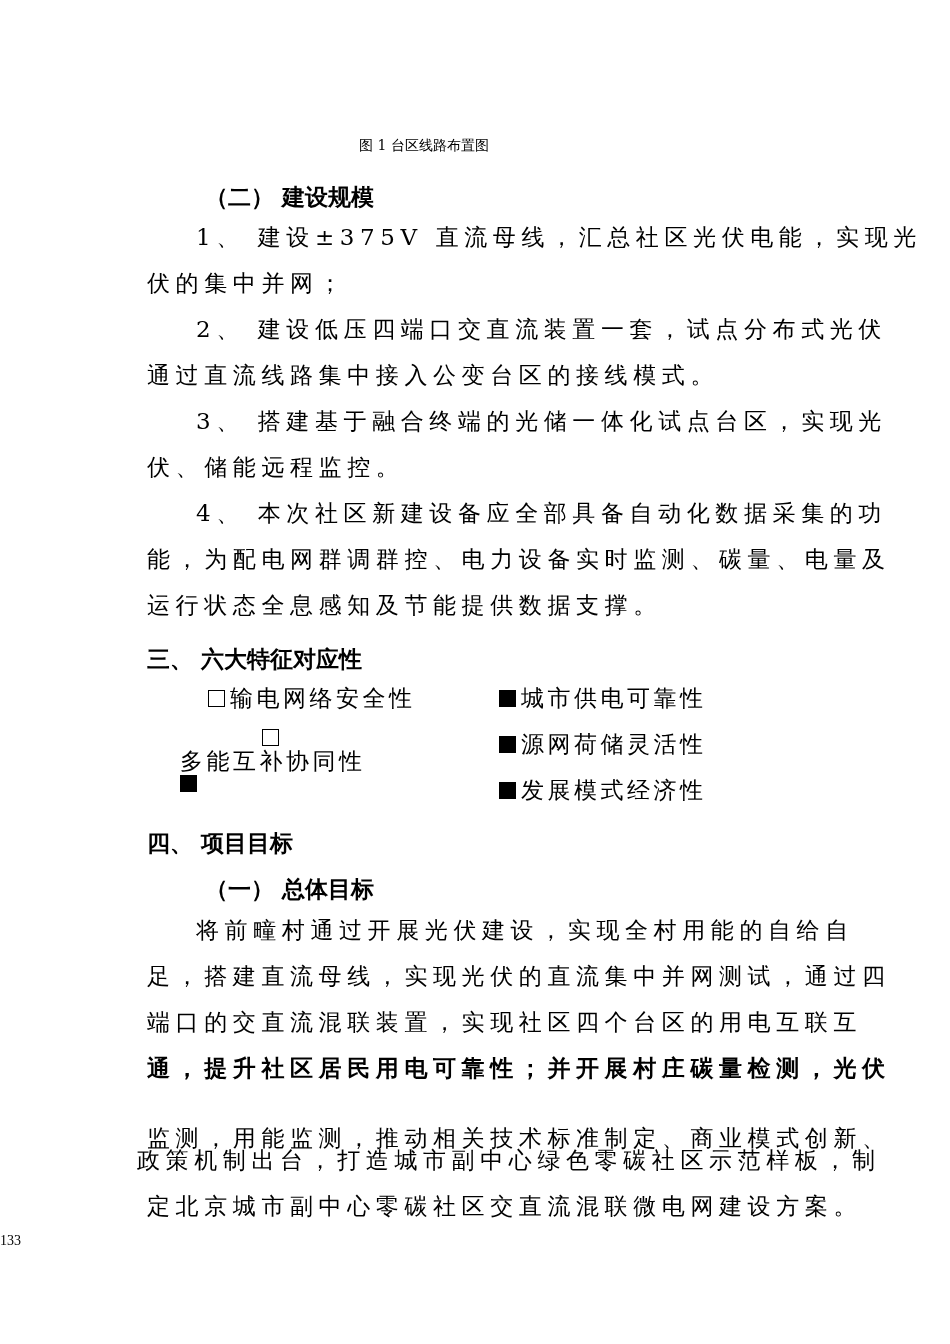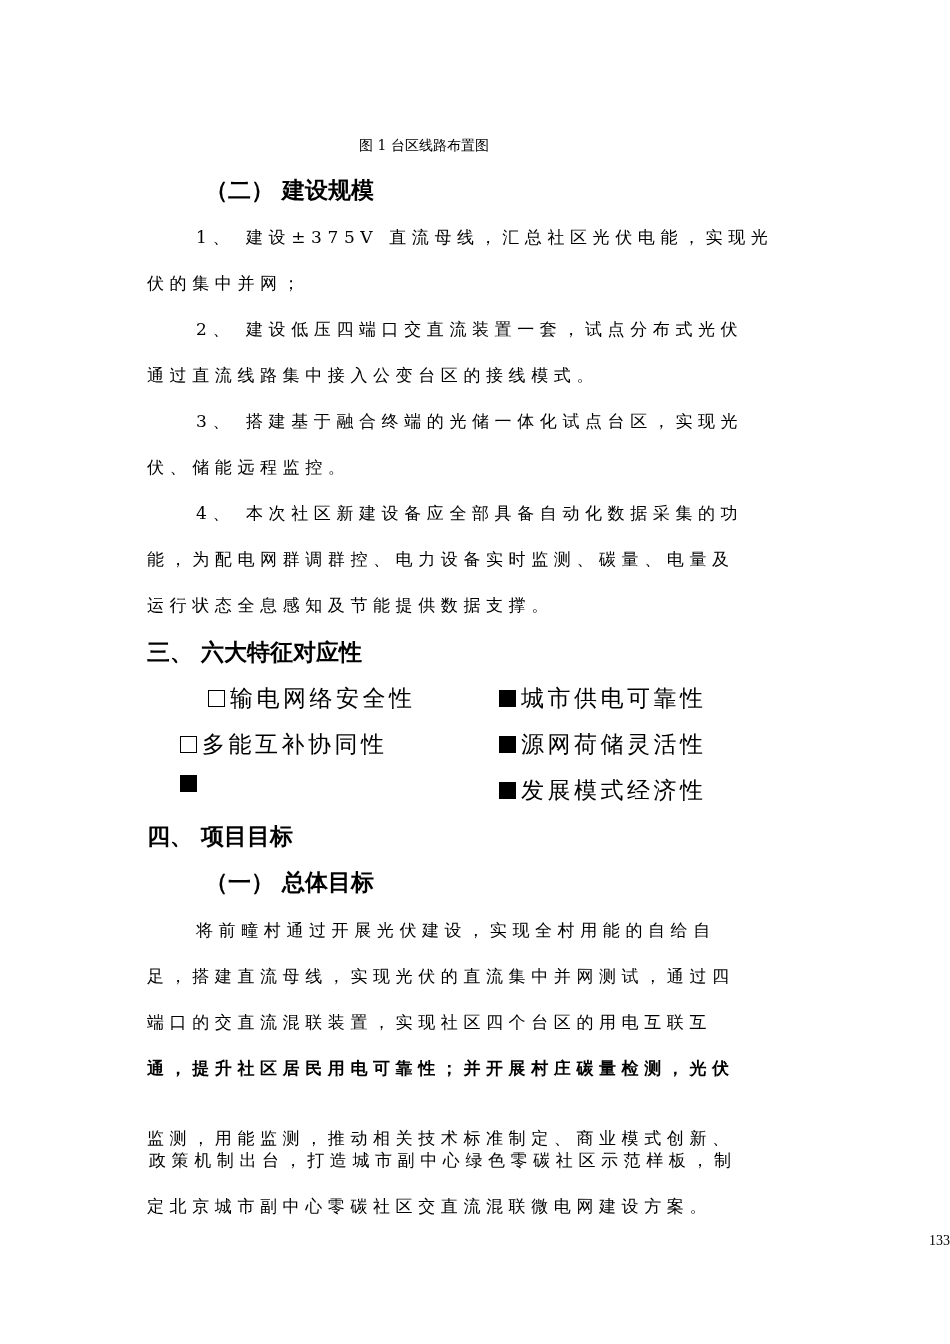--- a/index.html
+++ b/index.html
@@ -1,25 +1,25 @@
 <!DOCTYPE html>
 <html><head>
 <meta charset="utf-8">
 <style>
   html, body { margin: 0; padding: 0; background: #ffffff; }
   body { width: 950px; height: 1344px; position: relative; overflow: hidden;
          font-family: "DejaVu Serif", "Liberation Serif", serif; color: #000; }
   .abs { position: absolute; white-space: nowrap; }
   .caption { left: 0; width: 848px; top: 136px; text-align: center; font-size: 14px; line-height: 18px; }
-  .h-bold { font-family: "DejaVu Sans", "Liberation Sans", sans-serif; font-weight: bold; font-size: 23px; line-height: 30px; }
-  .body-line { font-size: 17px; line-height: 30px; letter-spacing: 5.6px; }
+  .h-bold { font-family: "DejaVu Sans", "Liberation Sans", sans-serif; font-weight: bold; font-size: 23px; line-height: 30px; margin-top: 7px; }
+  .body-line { font-size: 23px; line-height: 30px; letter-spacing: 5.6px; }
   .check-item { font-size: 23px; line-height: 30px; letter-spacing: 3.5px; display: flex; align-items: center; }
   .box { display: inline-block; width: 17px; height: 17px; box-sizing: border-box; border: 1.5px solid #000; margin-right: 5px; }
   .box.filled { background: #000; }
-  .pagenum { left: 0; width: 950px; top: 1232px; text-align: right; font-size: 14px; line-height: 18px; font-family: "Liberation Serif", serif; }
+  .pagenum { left: 0; width: 950px; top: 1232px; text-align: left; font-size: 14px; line-height: 18px; font-family: "Liberation Serif", serif; }
 </style>
 </head>
 <body>
 
 <div class="abs caption">图 1  台区线路布置图</div>
 
 <div class="abs h-bold" style="left:205px; top:175px;">（二） 建设规模</div>
 
 <div class="abs body-line" style="left:196px; top:222px;">1、 建设±375V 直流母线，汇总社区光伏电能，实现光</div>
 <div class="abs body-line" style="left:147px; top:268px;">伏的集中并网；</div>
@@ -34,21 +34,21 @@
 <div class="abs h-bold" style="left:147px; top:637px;">三、 六大特征对应性</div>
 
 <div class="abs check-item" style="left:180px; top:683px;padding-left:28px;">
   <span class="box"></span>
   <span>输电网络安全性</span>
 </div>
 <div class="abs check-item" style="left:499px; top:683px;">
   <span class="box filled"></span>
   <span>城市供电可靠性</span>
 </div>
-<div class="abs check-item" style="left:180px; top:729px;">
+<div class="abs check-item" style="left:180px; top:729px;flex-direction:column;">
   <span class="box"></span>
   <span>多能互补协同性</span>
 </div>
 <div class="abs check-item" style="left:499px; top:729px;">
   <span class="box filled"></span>
   <span>源网荷储灵活性</span>
 </div>
 <div class="abs check-item" style="left:180px; top:775px;">
   <span class="box filled"></span>
 </div>
@@ -58,16 +58,16 @@
 </div>
 
 <div class="abs h-bold" style="left:147px; top:821px;">四、 项目目标</div>
 <div class="abs h-bold" style="left:205px; top:867px;">（一） 总体目标</div>
 
 <div class="abs body-line" style="left:196px; top:915px;">将前疃村通过开展光伏建设，实现全村用能的自给自</div>
 <div class="abs body-line" style="left:147px; top:961px;">足，搭建直流母线，实现光伏的直流集中并网测试，通过四</div>
 <div class="abs body-line" style="left:147px; top:1007px;">端口的交直流混联装置，实现社区四个台区的用电互联互</div>
 <div class="abs body-line" style="left:147px; top:1053px;font-weight:bold;">通，提升社区居民用电可靠性；并开展村庄碳量检测，光伏</div>
 <div class="abs body-line" style="left:147px; top:1099px;margin-top:24px;">监测，用能监测，推动相关技术标准制定、商业模式创新、</div>
-<div class="abs body-line" style="left:149px; top:1145px;">政策机制出台，打造城市副中心绿色零碳社区示范样板，制</div>
+<div class="abs body-line" style="left:137px; top:1145px;">政策机制出台，打造城市副中心绿色零碳社区示范样板，制</div>
 <div class="abs body-line" style="left:147px; top:1191px;">定北京城市副中心零碳社区交直流混联微电网建设方案。</div>
 
 <div class="abs pagenum">133</div>
 
 </body></html>

